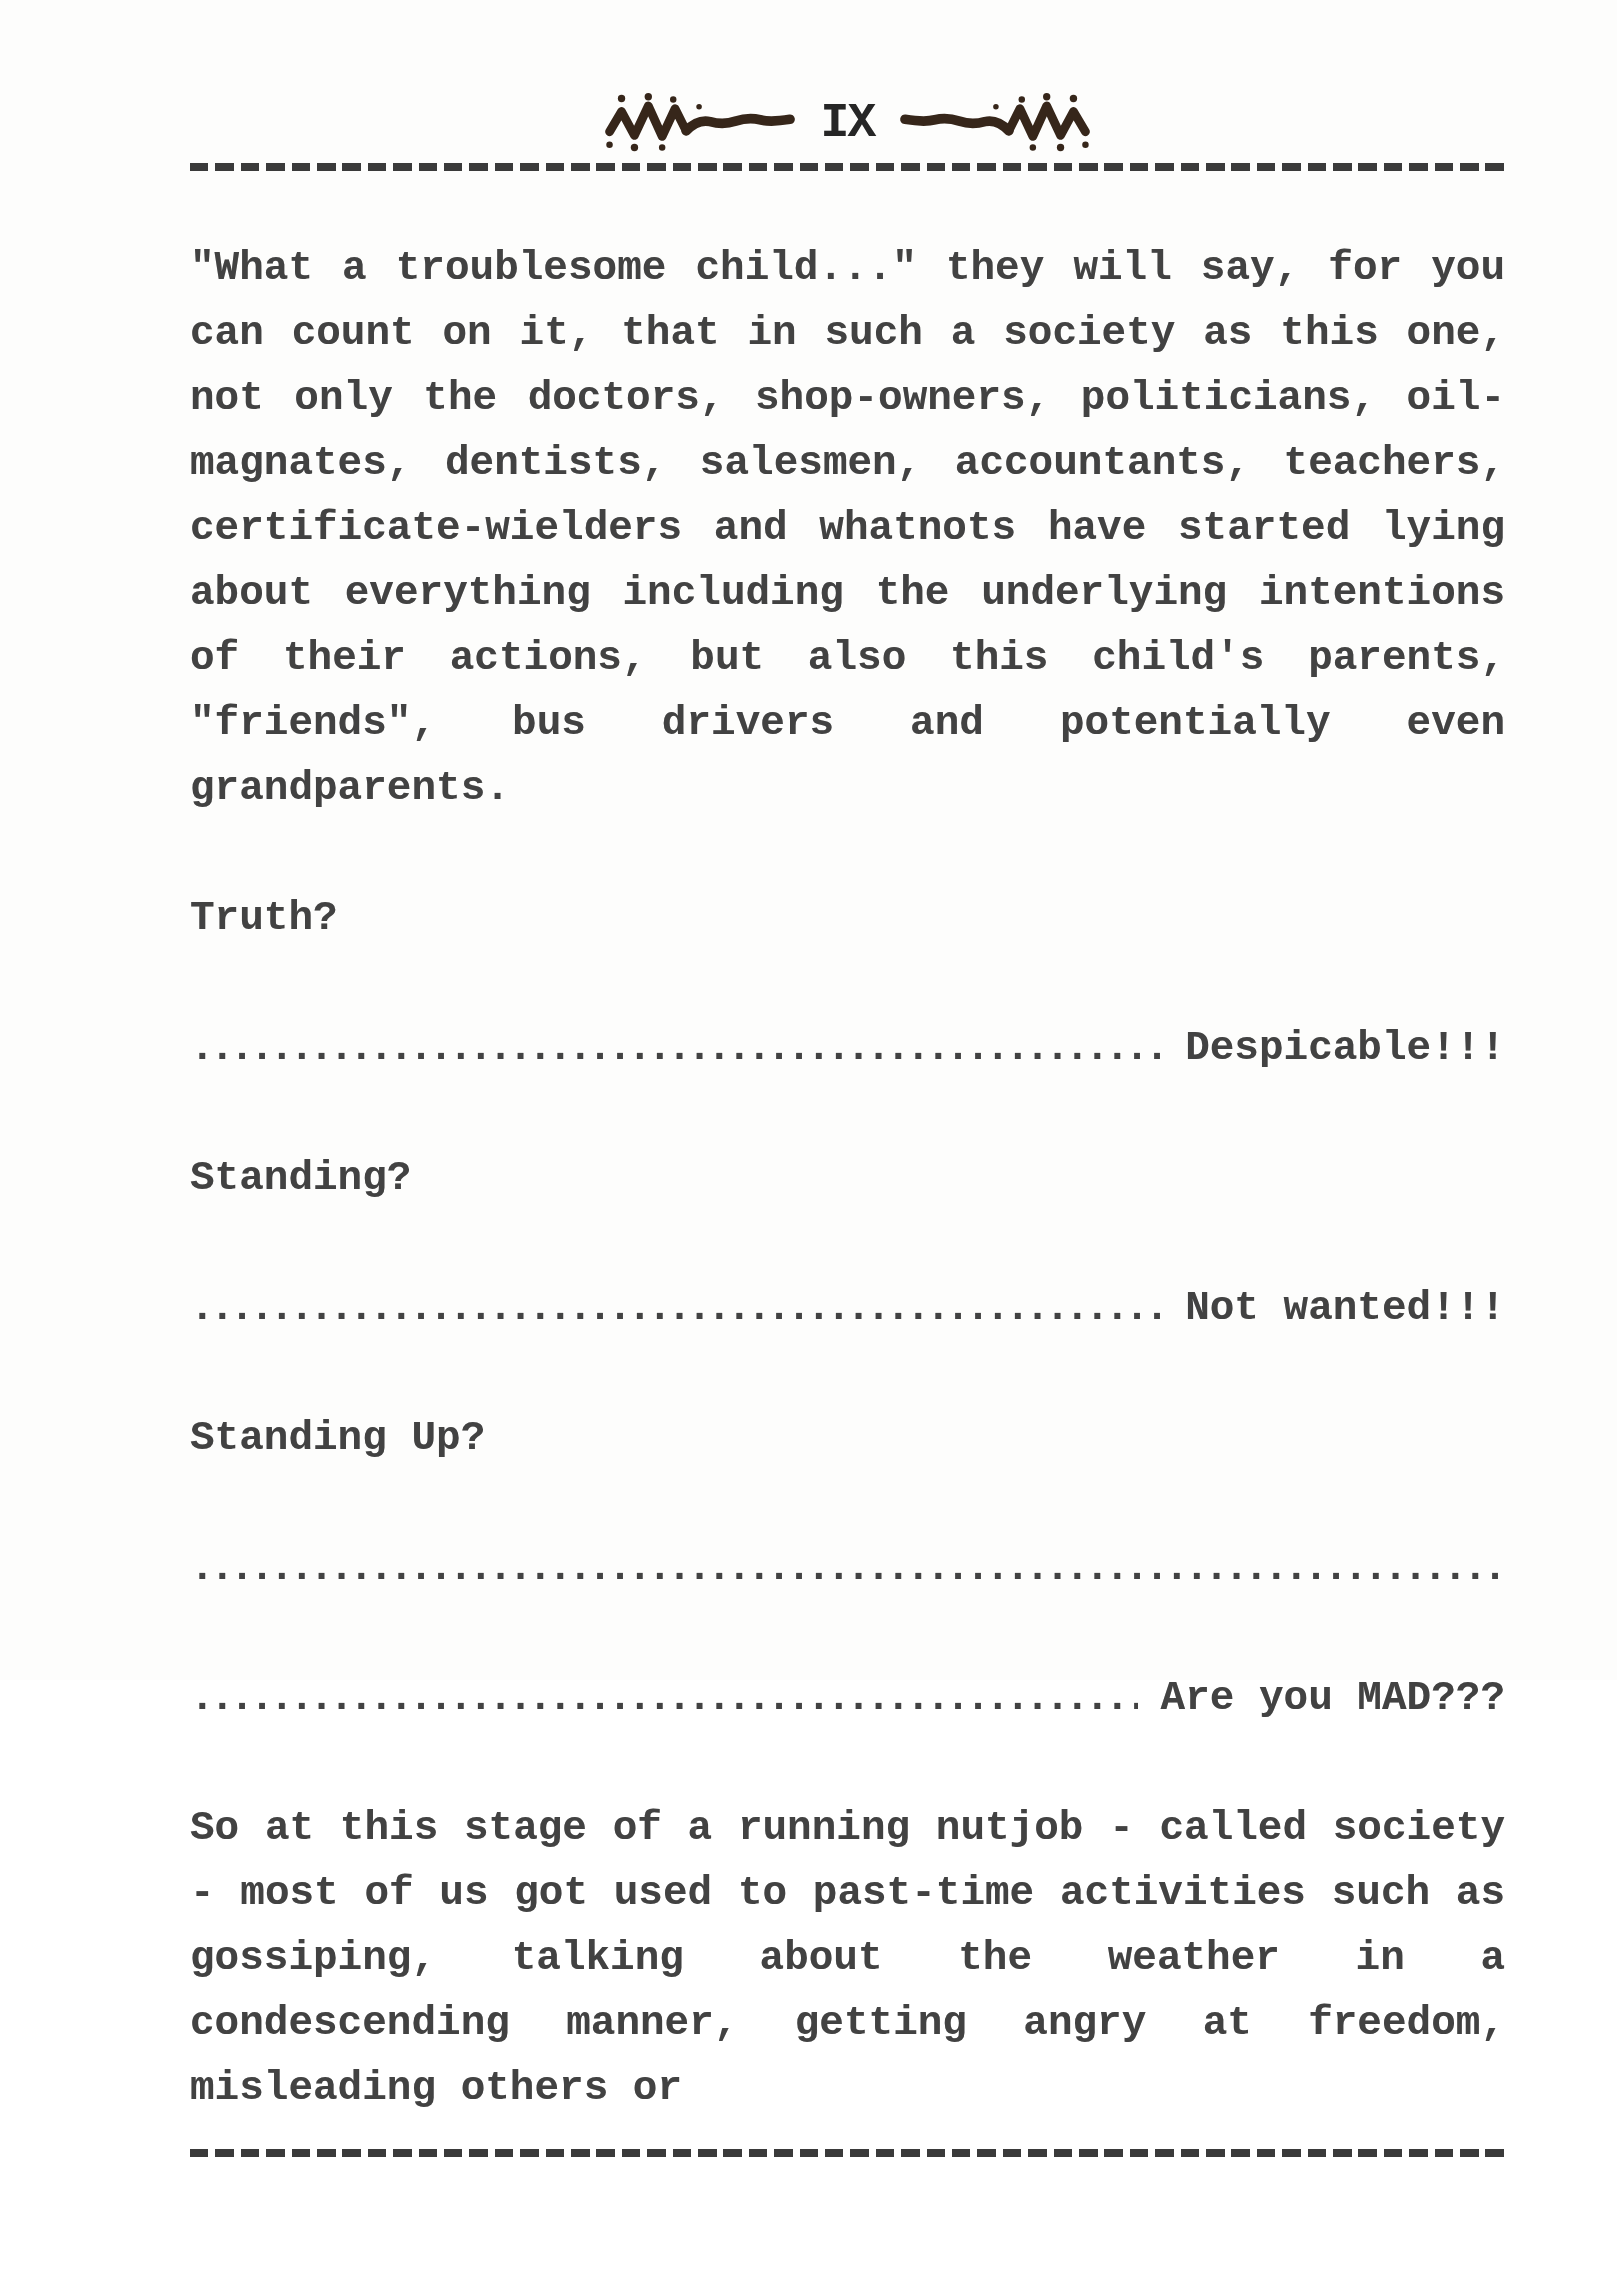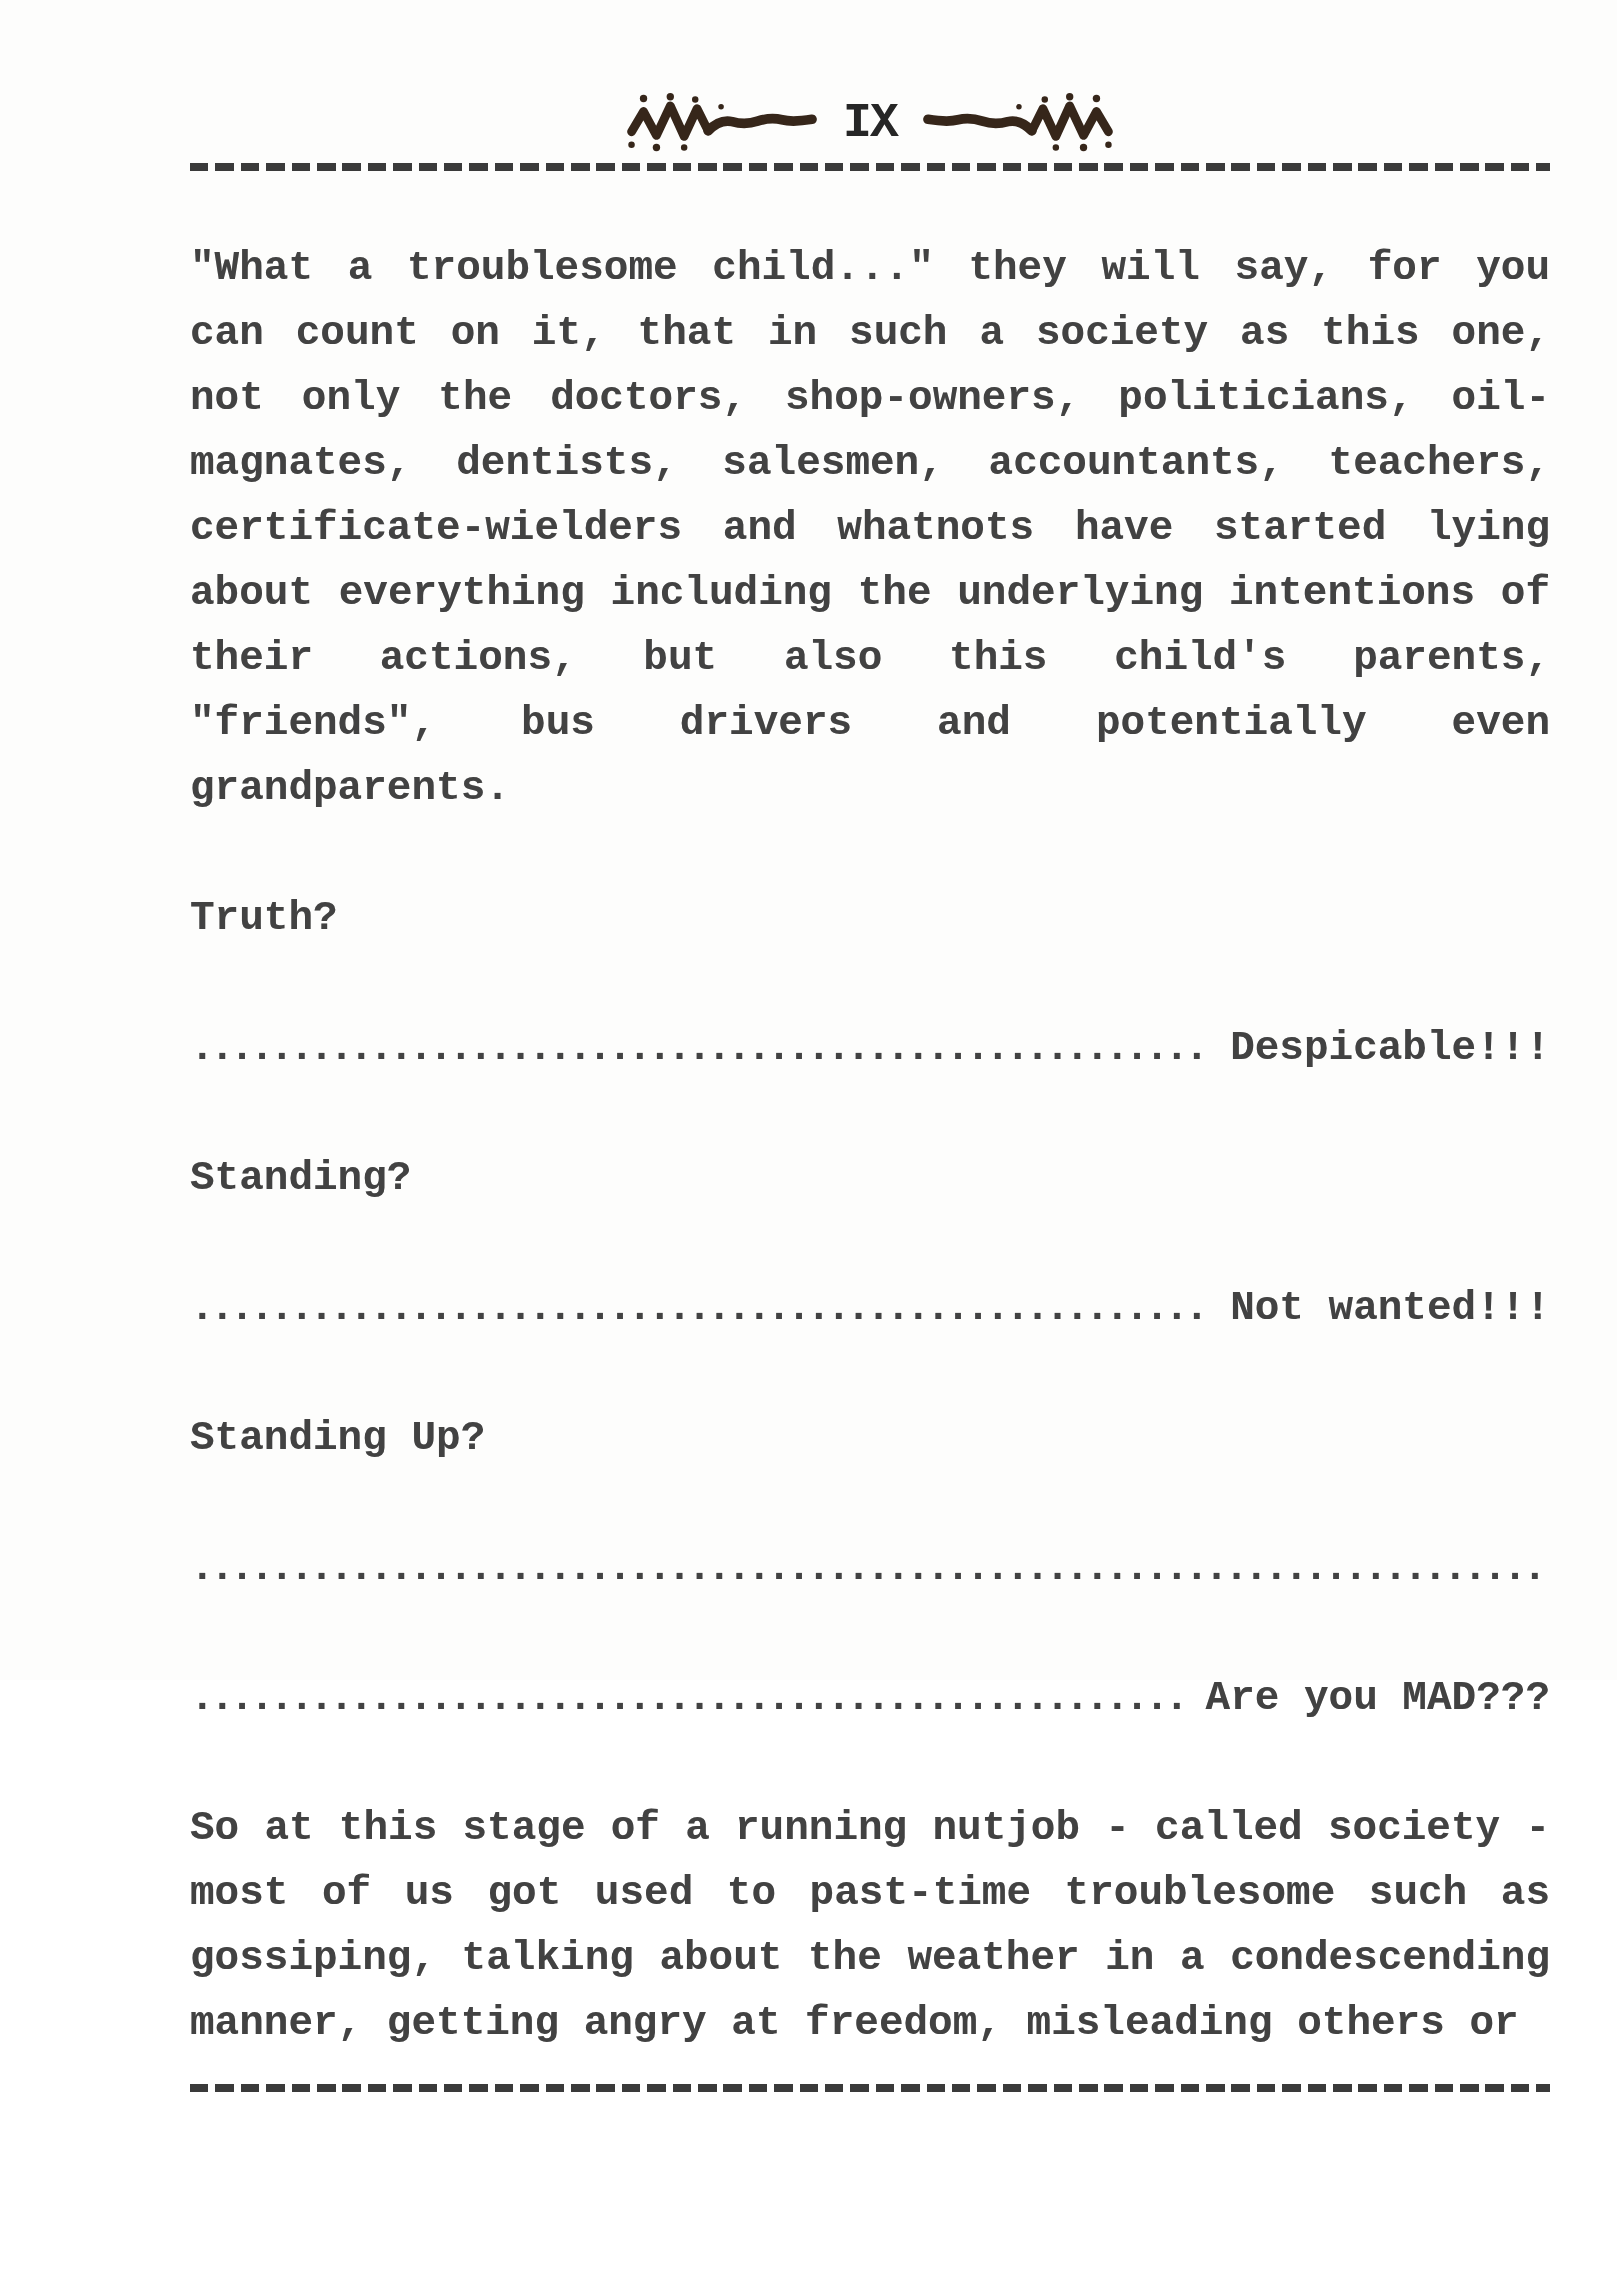--- a/index.html
+++ b/index.html
@@ -5,21 +5,21 @@
   * { margin: 0; padding: 0; box-sizing: border-box; }
   html, body { background: #ffffff; }
   body {
     width: 1618px; height: 2295px; overflow: hidden;
     font-family: "Liberation Mono", "DejaVu Sans Mono", monospace;
   }
   .page {
     position: relative;
     width: 1618px; height: 1680px;
     background: var(--paper, #fdfdfc);
-    padding: 0 68px 0 190px;
+    padding: 0 113px 0 190px;
     color: var(--ink, #424242);
     font-size: 41px;
     line-height: 65px;
     font-weight: bold;
     text-shadow: 0 0 0.5px rgba(40,40,40,.25);
   }
   .chapter-header {
     display: flex; justify-content: center; align-items: center;
     gap: 24px;
     padding-top: 93px;
@@ -107,20 +107,20 @@
     <p class="question">Standing Up?</p>
     <p class="answer-line">
       <span class="dots-leader">..........................................................................................</span>
     </p>
 
     <p class="answer-line">
       <span class="dots-leader">..........................................................................................</span>
       <span class="answer-text">Are you MAD???</span>
     </p>
 
-    <p class="para">So at this stage of a running nutjob - called society - most of us got used to past-time troublesome such as gossiping, talking about the weather in a condescending manner, getting angry at freedom, misleading others or</p>
+    <p class="para">So at this stage of a running nutjob - called society - most of us got used to past-time activities such as gossiping, talking about the weather in a condescending manner, getting angry at freedom, misleading others or</p>
 
   </main>
 
   <div class="divider bottom"></div>
 
 </div>
 
 
 </body></html>

